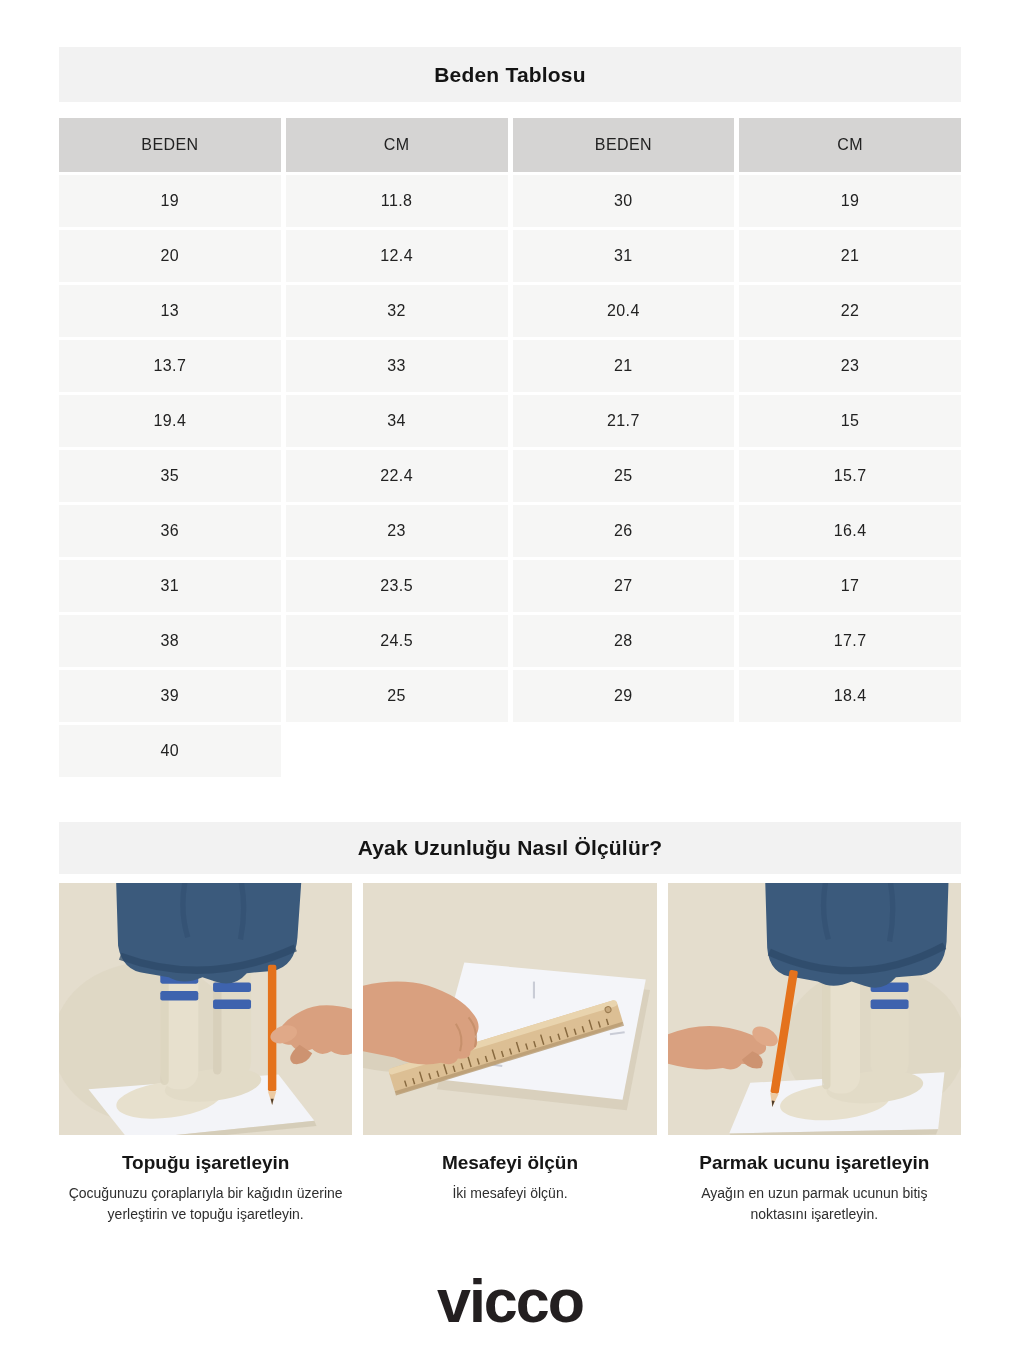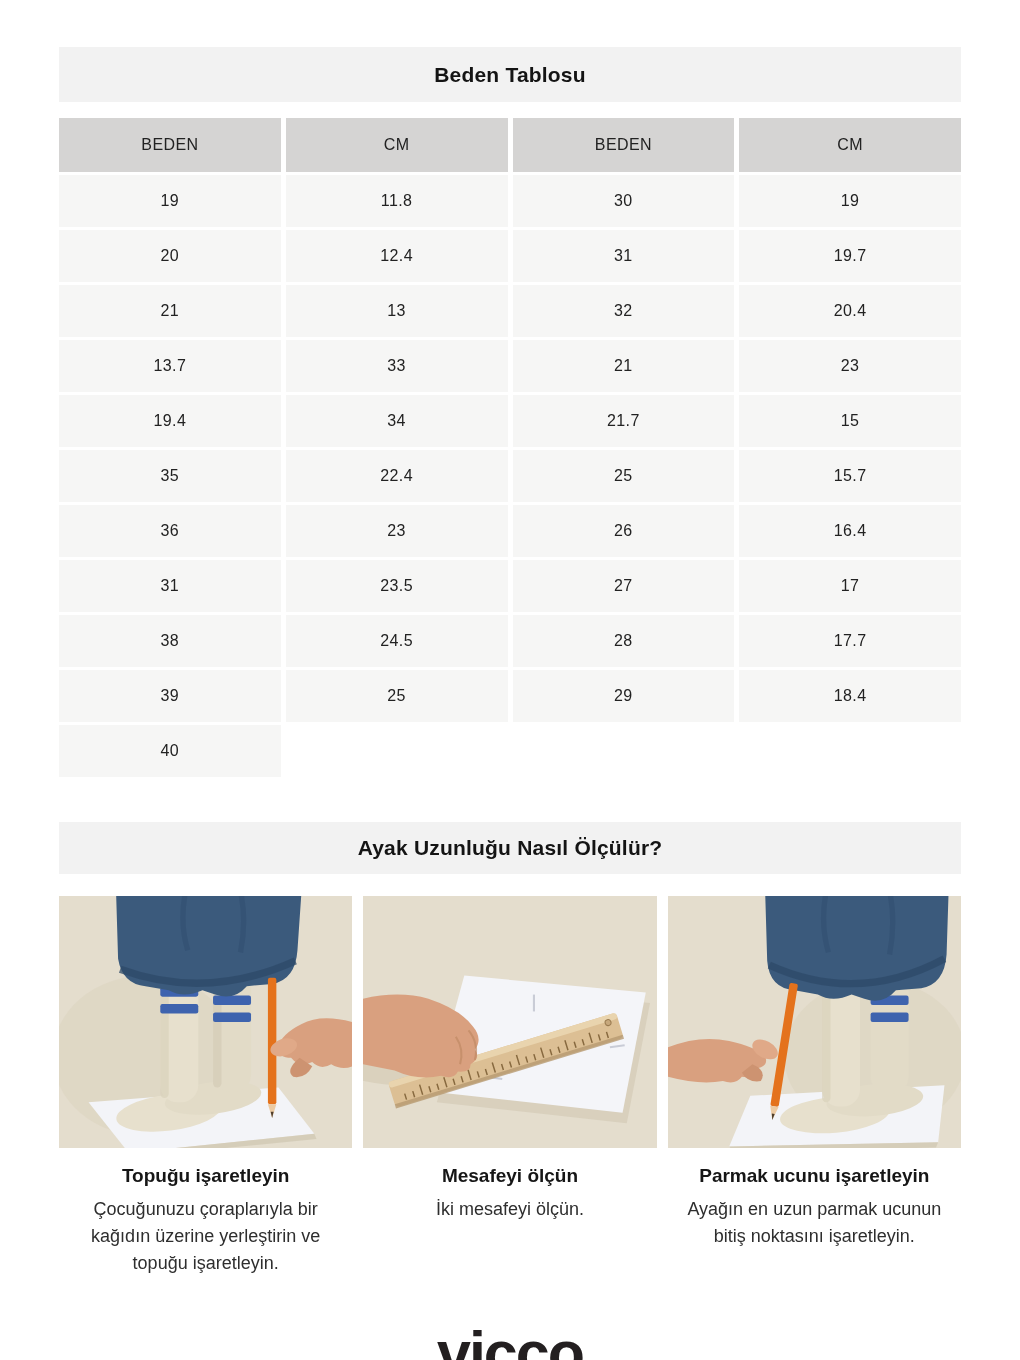--- a/index.html
+++ b/index.html
@@ -34,30 +34,30 @@
   }
   .size-grid > div {
     display: flex; align-items: center; justify-content: center;
     font-size: 16px; letter-spacing: .4px; color: #222;
   }
   .size-grid .h { background: var(--table-header-bg, #d5d4d3); }
   .size-grid .c { background: var(--table-cell-bg, #f6f6f5); }
 
   
   .steps {
-    margin-top: 22px;
+    margin-top: 9px;
     display: grid;
     grid-template-columns: repeat(3, 1fr);
     column-gap: 11px;
   }
   .step { text-align: center; }
   .photo { width: 100%; height: 252px; overflow: hidden; background:#e4ddcd; }
   .photo svg { display: block; width: 100%; height: 100%; }
   .step h3 { margin-top: 17px; font-size: 19px; font-weight: 700; color: #161616; }
-  .step p  { margin-top: 9px; font-size: 18px; line-height: 1.5; color: #2e2e2e; padding: 0 6px; }
+  .step p  { margin-top: 9px; font-size: 14px; line-height: 1.5; color: #2e2e2e; padding: 0 6px; }
 
   
   .footer { text-align: center; }
   .brand {
     margin-top: 46px;
     font-size: 61px; font-weight: 700; letter-spacing: -2px;
     color: var(--brand-text, #231f20);
     line-height: 1;
   }
 </style>
@@ -77,27 +77,27 @@
     <div class="h">CM</div>
 
     <div class="c">19</div>
     <div class="c">11.8</div>
     <div class="c">30</div>
     <div class="c">19</div>
 
     <div class="c">20</div>
     <div class="c">12.4</div>
     <div class="c">31</div>
-    <div class="c">19.7</div>
 
     <div class="c">21</div>
     <div class="c">13</div>
     <div class="c">32</div>
     <div class="c">20.4</div>
 
+    <div class="c">22</div>
     <div class="c">13.7</div>
     <div class="c">33</div>
     <div class="c">21</div>
 
     <div class="c">23</div>
     <div class="c">19.4</div>
     <div class="c">34</div>
     <div class="c">21.7</div>
 
     <div class="c">15</div>

